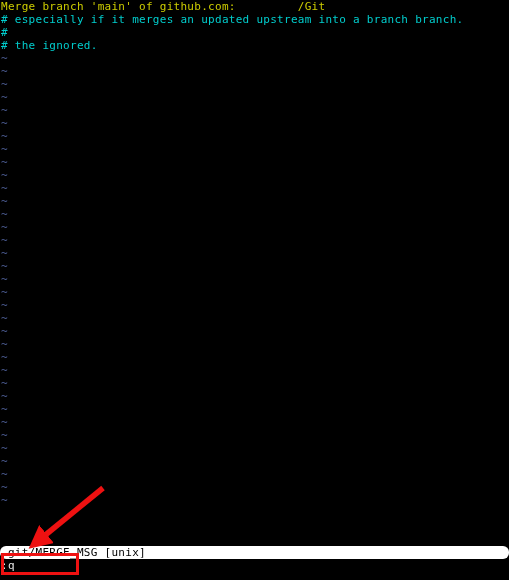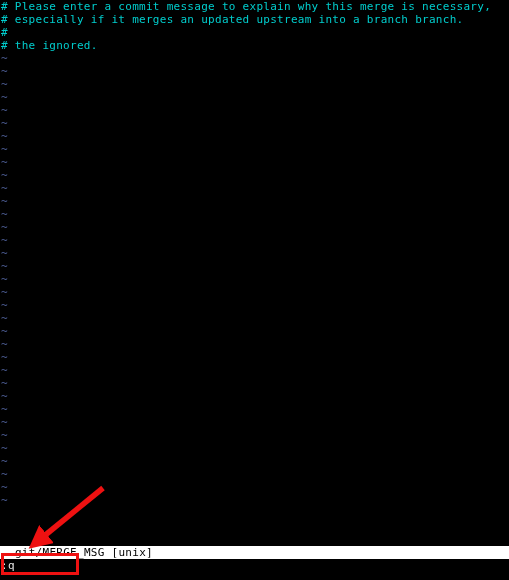--- a/index.html
+++ b/index.html
@@ -44,23 +44,24 @@
     position: absolute;
     left: 0;
     top: 546px;
     width: 509px;
     height: 13px;
     line-height: 13px;
     background: #ffffff;
     color: #000000;
     white-space: pre;
     letter-spacing: 0.28px;
-    padding-left: 8px;
+    padding-left: 1px;
     box-sizing: border-box;
     overflow: hidden;
+    border-radius: 6px;
   }
 
   
   #cmdline {
     position: absolute;
     left: 0;
     top: 559px;
     width: 509px;
     height: 21px;
     line-height: 14px;
@@ -91,21 +92,21 @@
     border: 3px solid #ee1111;
     box-sizing: border-box;
   }
 </style>
 </head>
 <body>
 
 <div id="screen">
 
   <div id="buffer">
-    <div class="line comment"># Please enter a commit message to explain why this merge is necessary,</div>
+    <div class="line subject">Merge branch 'main' of github.com:         /Git</div>
     <div class="line comment"># especially if it merges an updated upstream into a branch branch.</div>
     <div class="line comment">#</div>
     <div class="line comment"># the ignored.</div>
     <div id="tilde-filler">
         <div class="line tilde">~</div>
         <div class="line tilde">~</div>
         <div class="line tilde">~</div>
         <div class="line tilde">~</div>
         <div class="line tilde">~</div>
         <div class="line tilde">~</div>

